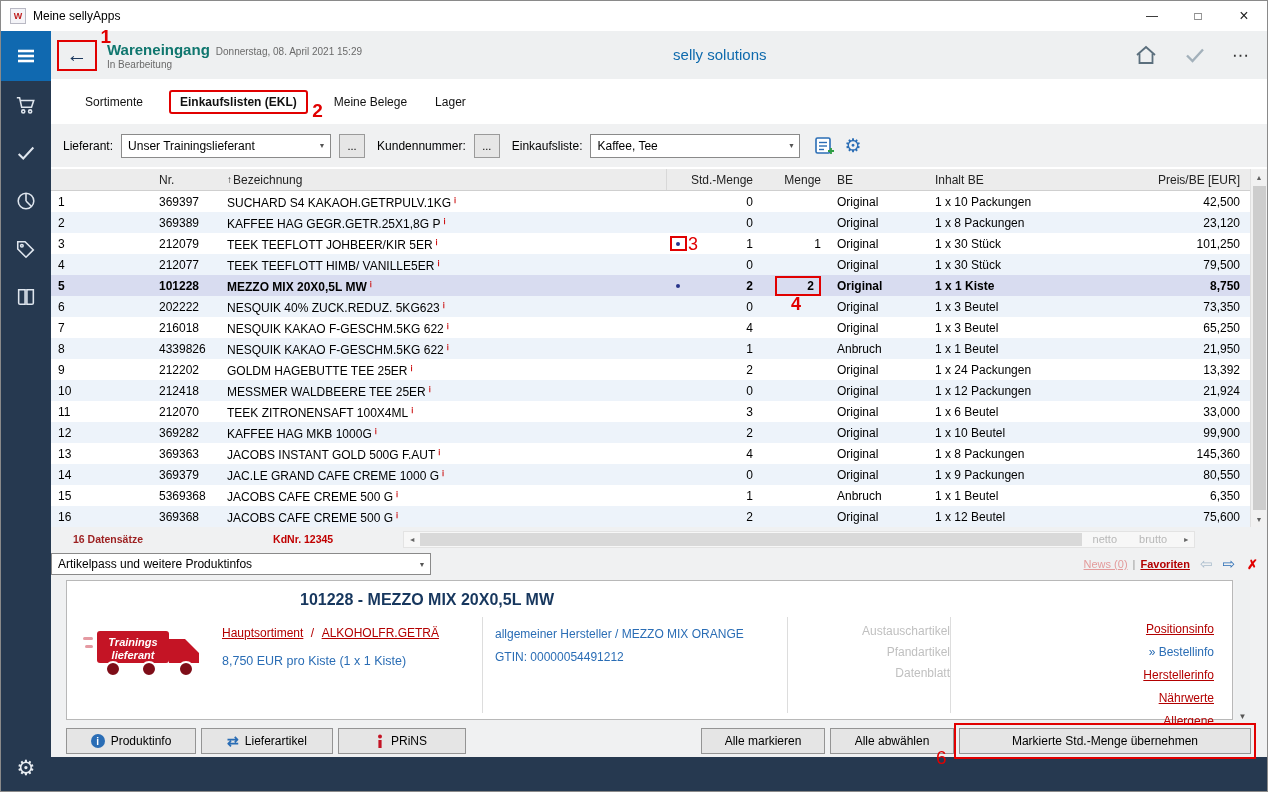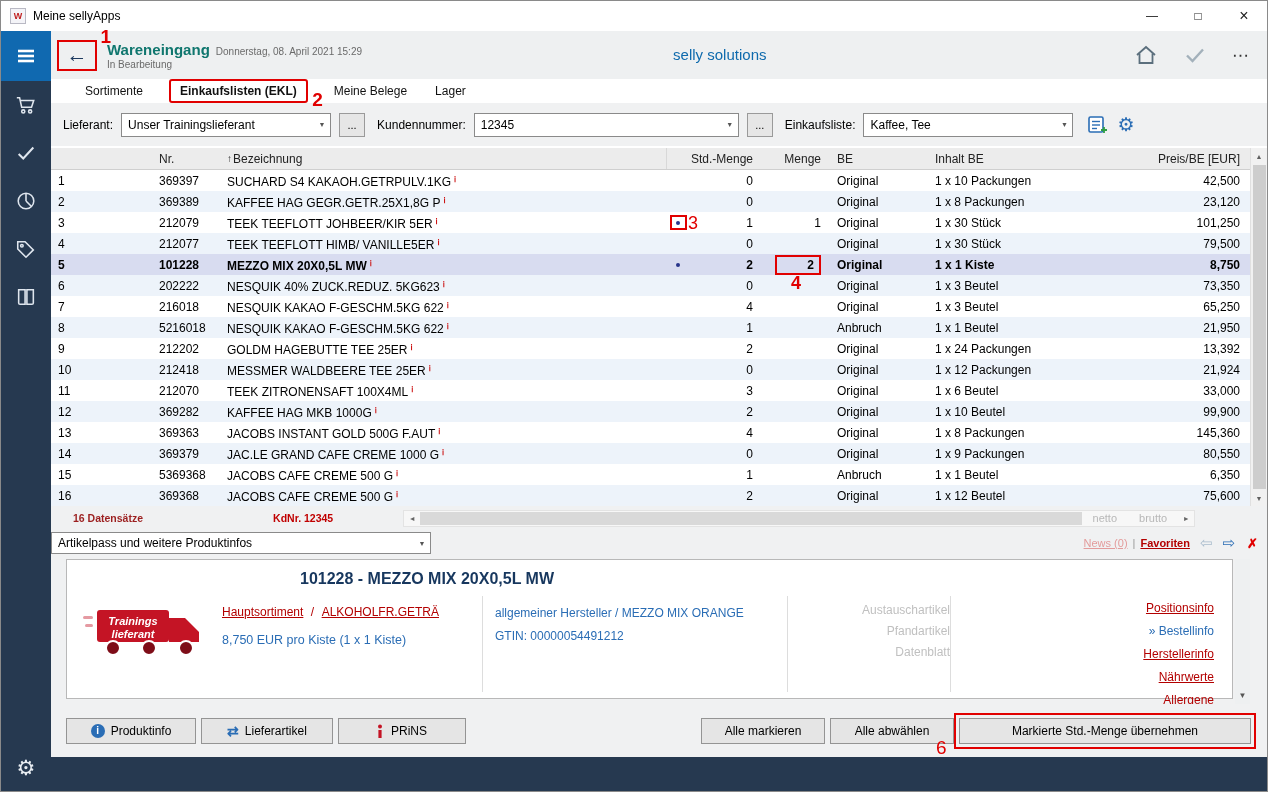--- a/index.html
+++ b/index.html
@@ -29,21 +29,21 @@
   .title-block{margin-left:10px;}
   .t-line1{display:flex;align-items:baseline;}
   .pg-title{font-size:15px;font-weight:bold;color:#0f766e;}
   .pg-date{font-size:10px;color:#6a6a6a;margin-left:6px;}
   .pg-status{font-size:10px;color:#6a6a6a;margin-top:1px;}
   .brand{position:absolute;left:55%;transform:translateX(-50%);top:15px;font-size:15px;color:#0e6aad;}
   .hdr-icons{margin-left:auto;display:flex;align-items:center;gap:26px;padding-right:18px;}
   .hdr-ellipsis{font-size:17px;color:#333;}
 
   
-  .tabs-row{height:24px;background:#fff;display:flex;align-items:center;padding-left:32px;gap:24px;font-size:12px;color:#111;flex:0 0 auto;}
+  .tabs-row{height:45px;background:#fff;display:flex;align-items:center;padding-left:32px;gap:24px;font-size:12px;color:#111;flex:0 0 auto;}
   .tab{padding:4px 2px;}
   .tab.annotated{border:2px solid #e10000;border-radius:3px;padding:3px 9px;position:relative;}
   .tab.active span{font-weight:bold;}
 
   
   .filter-row{height:45px;background:#f0f1f2;display:flex;align-items:center;font-size:12px;border-bottom:2px solid #fff;flex:0 0 auto;}
   .f-label{margin-left:12px;}
   .combo{height:24px;background:#fff;border:1px solid #8a8a8a;display:flex;align-items:center;margin-left:8px;}
   .combo .val{flex:1;padding:0 6px;white-space:nowrap;overflow:hidden;font-size:12px;}
   .combo .chev{width:16px;font-size:7px;color:#555;display:flex;justify-content:center;}
@@ -240,24 +240,20 @@
       </div>
 
       <div class="filter-row">
         <span class="f-label">Lieferant:</span>
         <div class="combo w255">
           <span class="val">Unser Trainingslieferant</span>
           <span class="chev">▼</span>
         </div>
         <button class="more-btn">...</button>
         <span class="f-label">Kundennummer:</span>
-        <div class="combo w265">
-          <span class="val">12345</span>
-          <span class="chev">▼</span>
-        </div>
         <button class="more-btn">...</button>
         <span class="f-label">Einkaufsliste:</span>
         <div class="combo w255">
           <span class="val">Kaffee, Tee</span>
           <span class="chev">▼</span>
         </div>
         <svg class="f-addlist" width="22" height="20" viewBox="0 0 22 20">
             <rect x="2" y="2" width="14" height="15" rx="1.5" fill="#fff" stroke="#2a6db5" stroke-width="1.6"></rect>
             <line x1="5" y1="6.5" x2="13" y2="6.5" stroke="#2a6db5" stroke-width="1.4"></line>
             <line x1="5" y1="10" x2="13" y2="10" stroke="#2a6db5" stroke-width="1.4"></line>
@@ -372,21 +368,21 @@
     <div class="td c-marker"></div>
     <div class="td c-std">4</div>
     <div class="td c-menge"><span class="menge-val"></span></div>
     <div class="td c-be">Original</div>
     <div class="td c-inhalt">1 x 3 Beutel</div>
     <div class="td c-preis">65,250</div>
   </div>
               <div class="tr alt">
     <div class="td c-idx">8</div>
     <div class="td c-blank"></div>
-    <div class="td c-nr">5216018</div>
+    <div class="td c-nr">4339826</div>
     <div class="td c-bez"><span class="bez-text">NESQUIK KAKAO F-GESCHM.5KG 622</span><span class="info-ic">ℹ</span></div>
     <div class="td c-marker"></div>
     <div class="td c-std">1</div>
     <div class="td c-menge"><span class="menge-val"></span></div>
     <div class="td c-be">Anbruch</div>
     <div class="td c-inhalt">1 x 1 Beutel</div>
     <div class="td c-preis">21,950</div>
   </div>
               <div class="tr">
     <div class="td c-idx">9</div>

